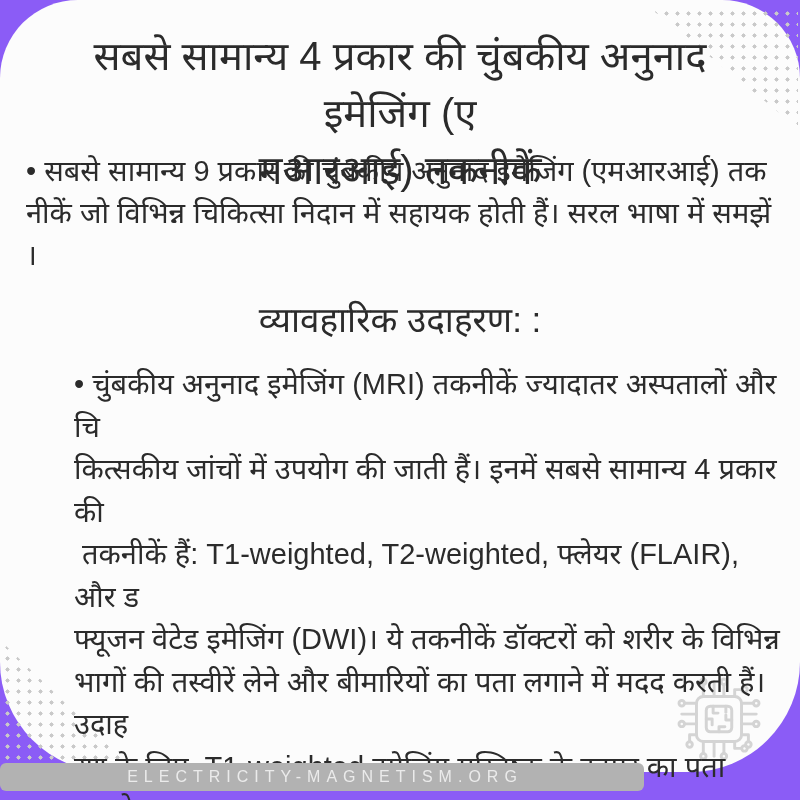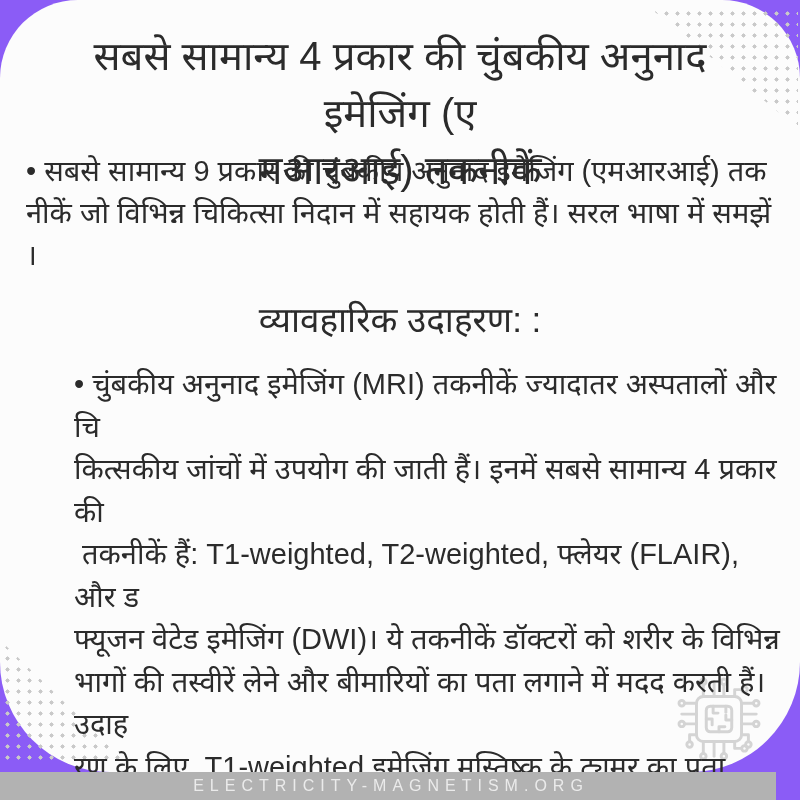--- a/index.html
+++ b/index.html
@@ -47,23 +47,24 @@
     position:absolute; top:363px; left:26px; right:20px;
     color:#2b2b2b; font-size:29px; line-height:42.5px;
     white-space:pre-wrap; z-index:4;margin-left:48px;
   }
   .chip-logo {
     position:absolute; left:670px; top:670px;
     width:98px; height:98px; color:#d4d4d4; z-index:2;
   }
   .chip-logo svg { width:100%; height:100%; display:block; }
   .footer-bar {
-    position:absolute; left:0; bottom:0; width:776px; height:28px;
+    position:absolute; left:0; bottom:9px; width:644px; height:28px;
     background:#b2b2b2; display:flex; align-items:center; justify-content:center;
     z-index:5;
+    border-radius:6px;
   }
   .footer-text {
     color:#ebebeb; font-size:16px; letter-spacing:6px;
     font-weight:400; white-space:nowrap; padding-left:6px;
   }
 </style>
 </head>
 <body>
 
 <div class="page">

